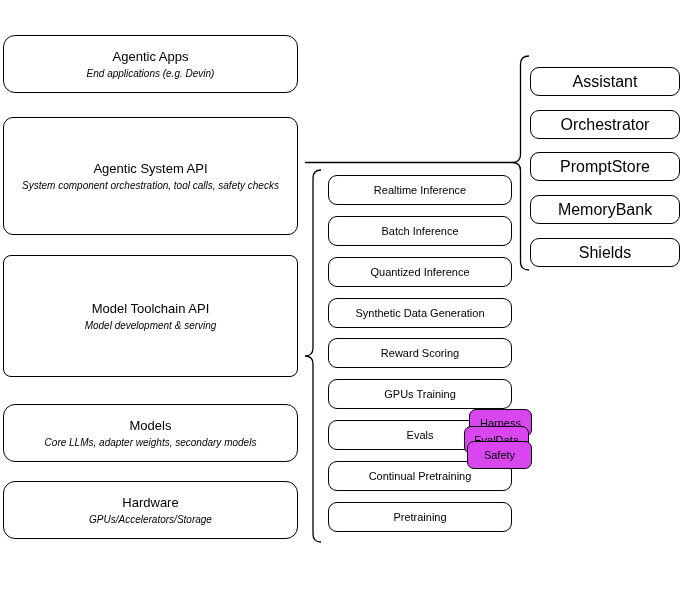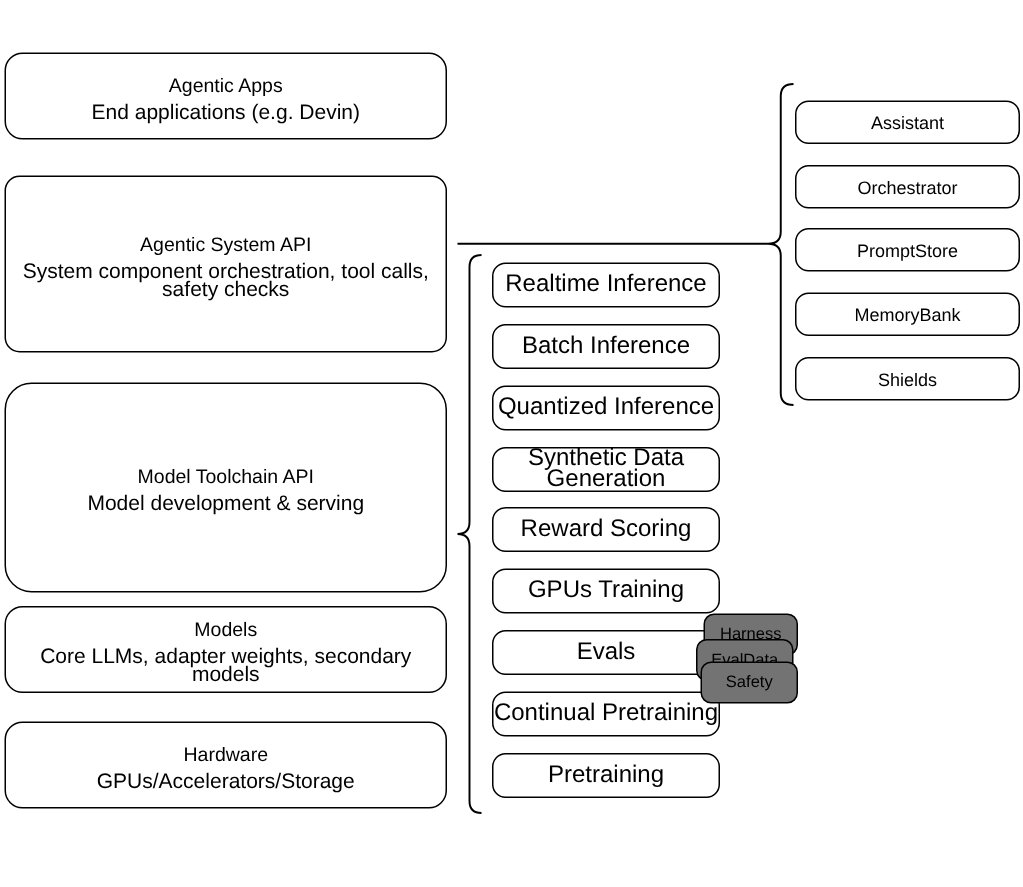--- a/index.html
+++ b/index.html
@@ -22,36 +22,36 @@
     justify-content:center;
     text-align:center;
   }
   .lbox {
     left:3px; width:295px;
     flex-direction:column;
     gap:3px;
     padding:0 4px;
   }
   .ltitle { font-size:13px; line-height:16px; }
-  .lsub   { font-size:14px; line-height:12px; }
+  .lsub   { font-size:10px; line-height:12px;font-style:italic; }
   .mbox {
-    left:328px; width:152px; height:30px;
+    left:328px; width:184px; height:30px;
     border-radius:9px;
-    font-size:16px; line-height:14px;
+    font-size:11px; line-height:14px;
   }
   .rbox {
     left:530px; width:150px; height:29px;
     border-radius:9px;
-    font-size:12px; line-height:14px;
+    font-size:16px; line-height:14px;
   }
   .pill {
     position:absolute;
     box-sizing:border-box;
     height:28px;
-    background:#737373;
+    background:#d946ef;
     border:1.3px solid #000000;
     border-radius:7px;
     display:flex;
     align-items:center;
     justify-content:center;
     font-size:11px; line-height:12px;
   }
   .overlay {
     position:absolute;
     left:0; top:0;
@@ -72,21 +72,21 @@
   </svg>
 
   <div class="node lbox" style="top:3px;height:58px;border-radius:12px">
     <div class="ltitle">Agentic Apps</div>
     <div class="lsub">End applications (e.g. Devin)</div>
   </div>
   <div class="node lbox" style="top:85px;height:118px;border-radius:10px">
     <div class="ltitle">Agentic System API</div>
     <div class="lsub">System component orchestration, tool calls, safety checks</div>
   </div>
-  <div class="node lbox" style="top:223px;height:140px;border-radius:18px">
+  <div class="node lbox" style="top:223px;height:122px;border-radius:8px">
     <div class="ltitle">Model Toolchain API</div>
     <div class="lsub">Model development &amp; serving</div>
   </div>
   <div class="node lbox" style="top:372px;height:58px;border-radius:12px">
     <div class="ltitle">Models</div>
     <div class="lsub">Core LLMs, adapter weights, secondary models</div>
   </div>
   <div class="node lbox" style="top:449px;height:58px;border-radius:12px">
     <div class="ltitle">Hardware</div>
     <div class="lsub">GPUs/Accelerators/Storage</div>

